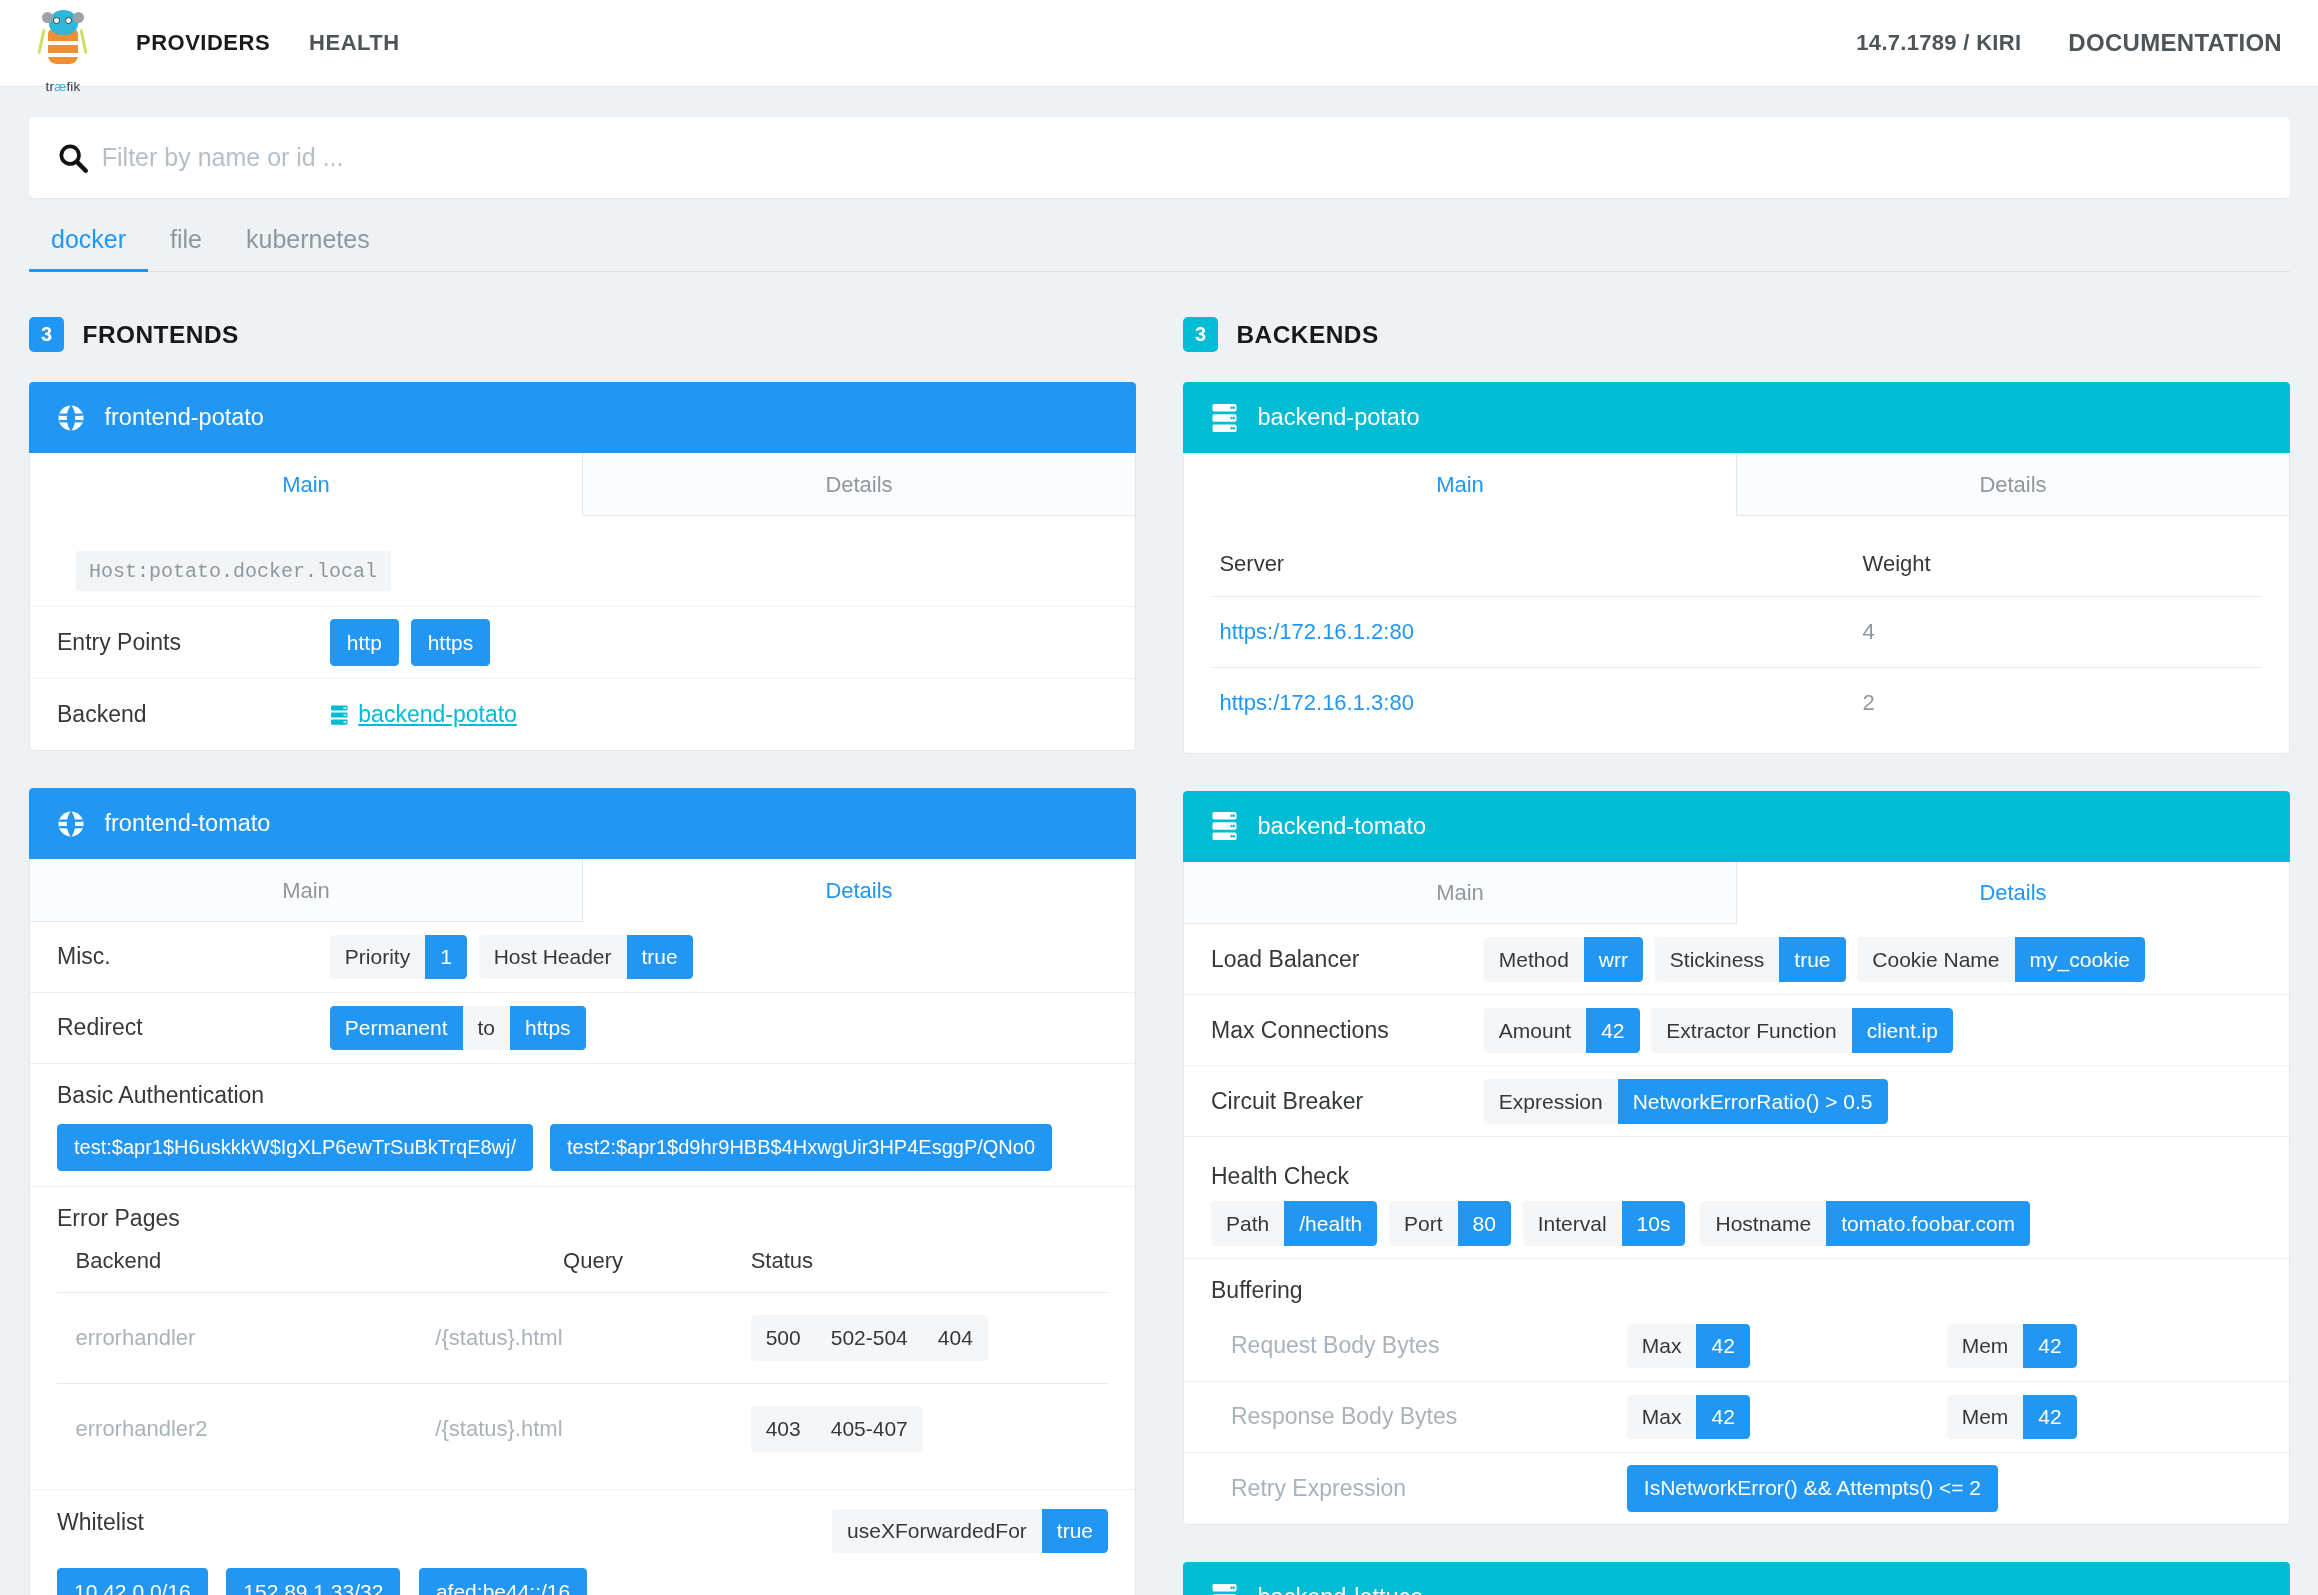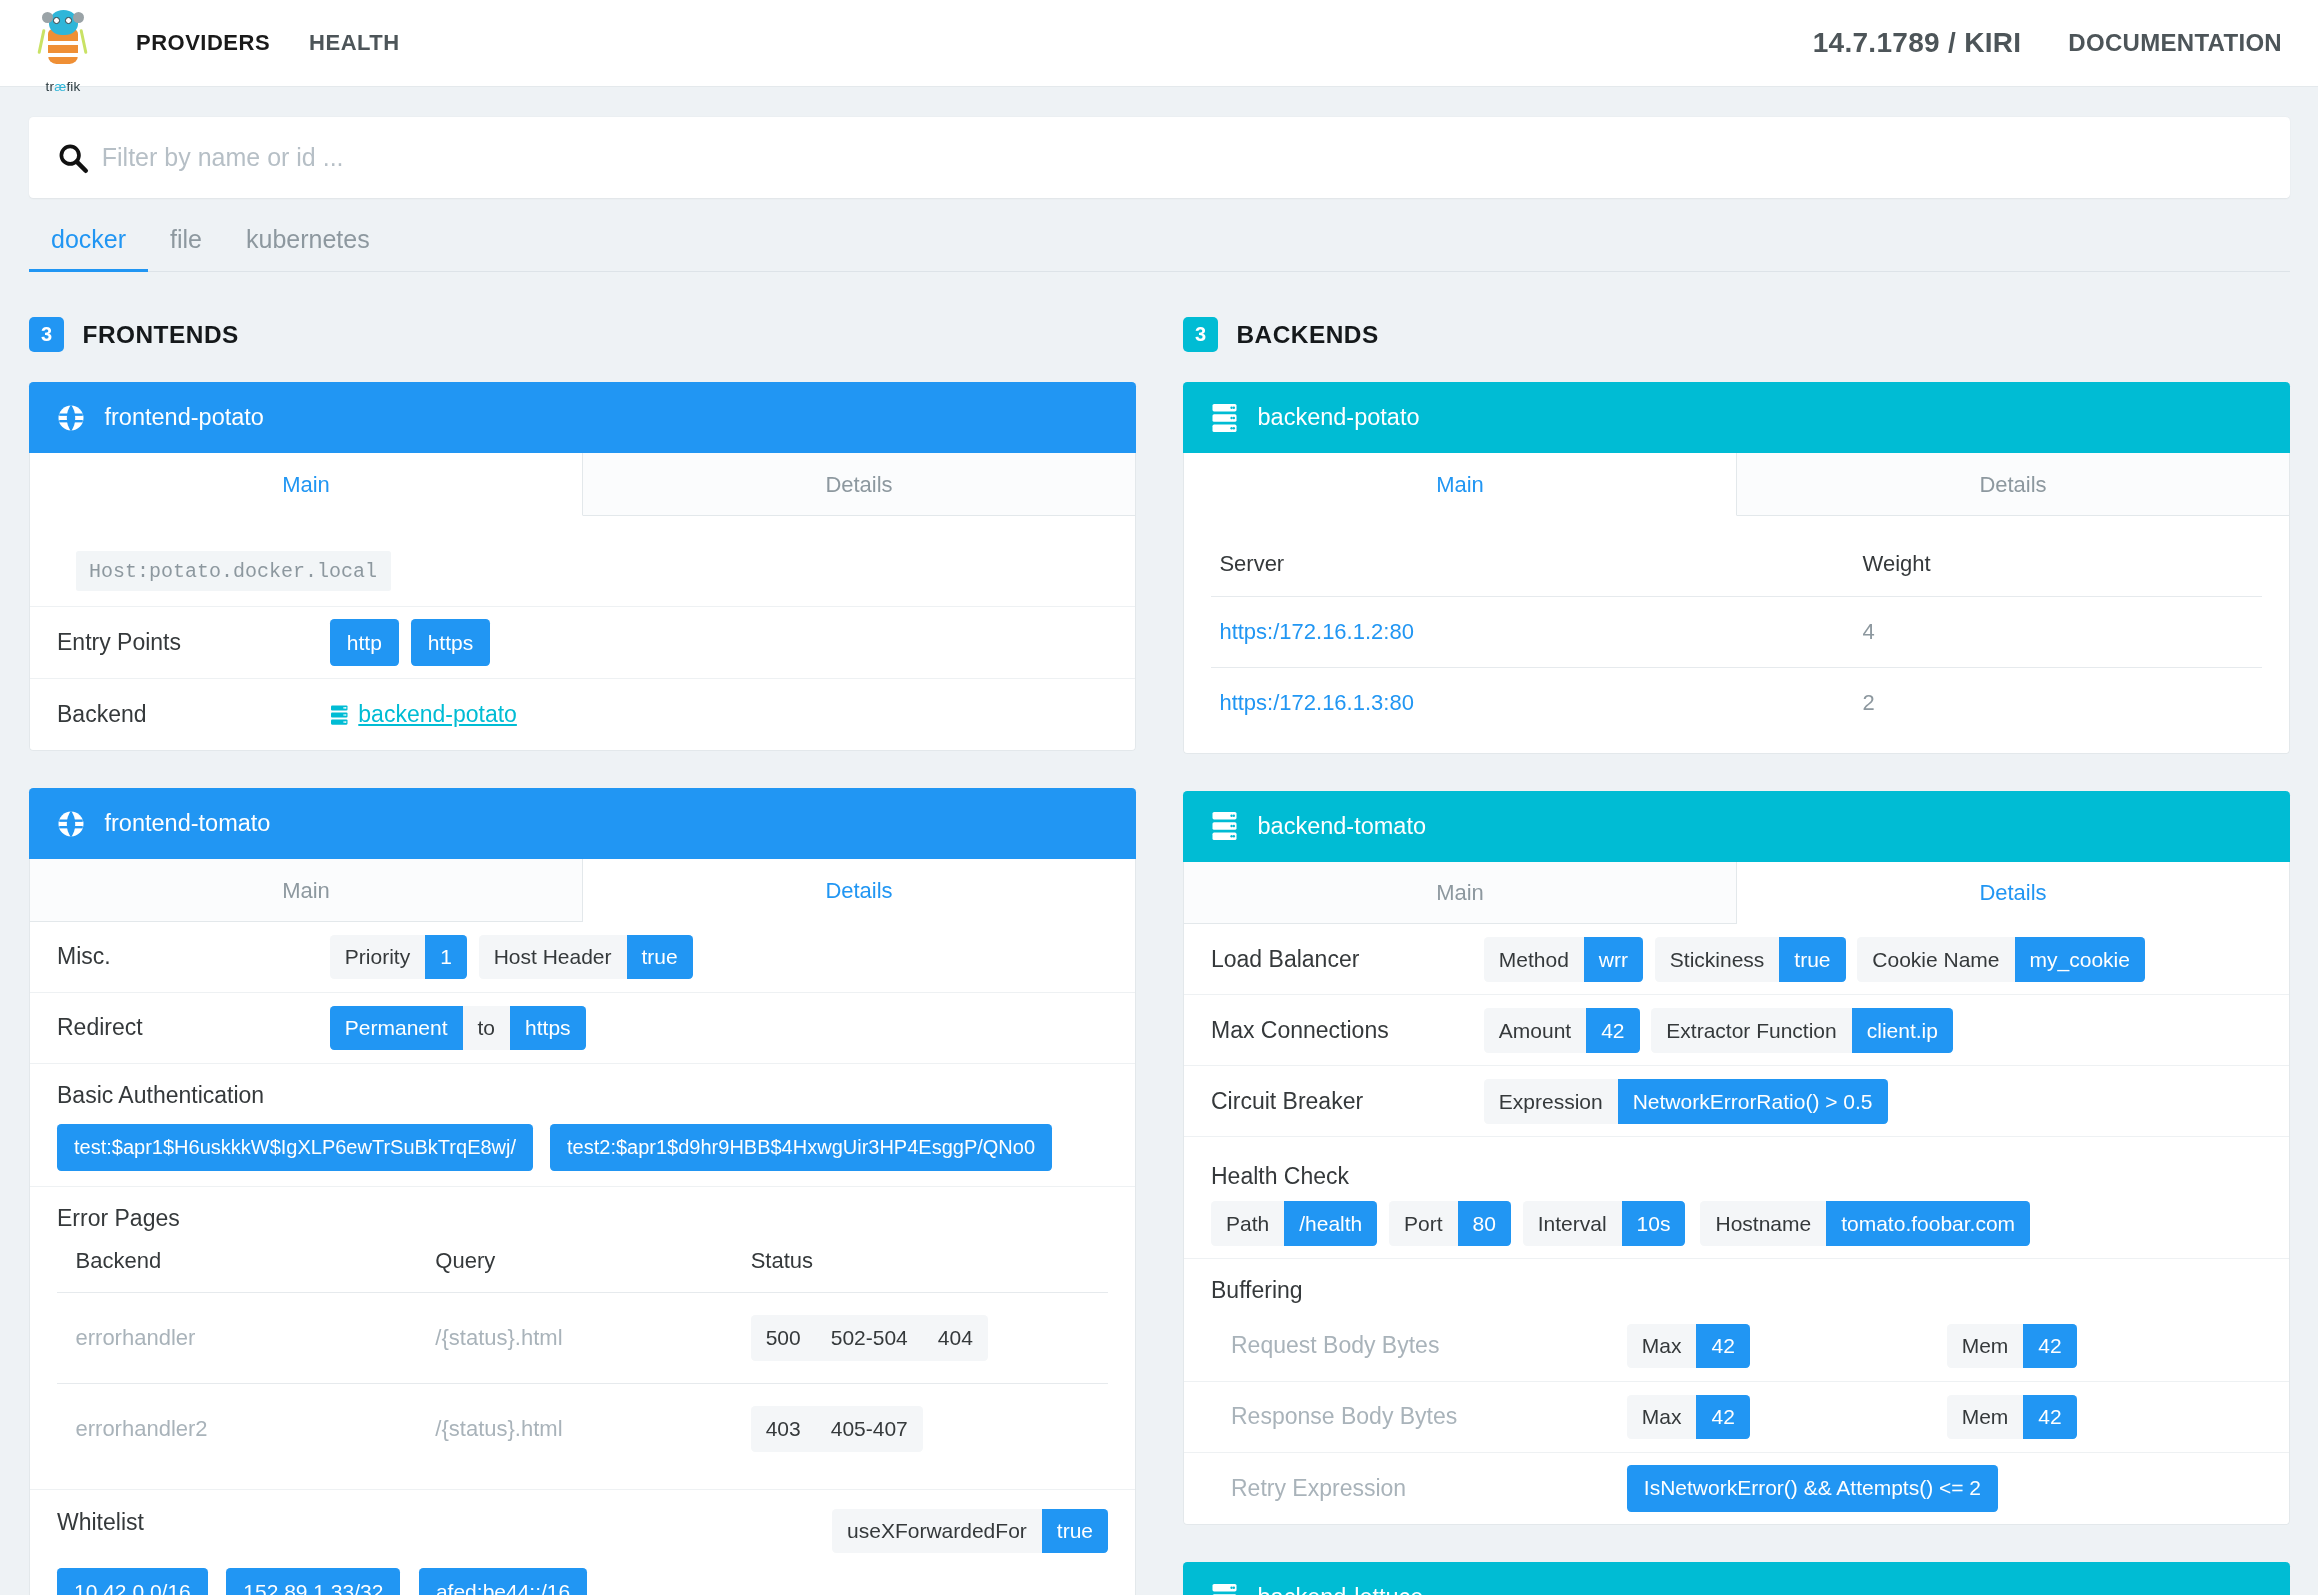--- a/index.html
+++ b/index.html
@@ -44,21 +44,21 @@
   }
   .brand-word .ae { color: #2fb6d9; }
 
   .nav-links { display: flex; align-items: center; margin-left: 47px; gap: 39px; }
   .nav-link {
     font-size: 22px; font-weight: bold; letter-spacing: 0.5px;
     color: #4d5559; text-decoration: none; cursor: pointer;
   }
   .nav-link.active { color: #1a1a1a; }
   .nav-right { margin-left: auto; display: flex; align-items: center; gap: 47px; }
-  .nav-version { font-size: 28px; font-weight: bold; color: #4d5559; letter-spacing: 0.3px; }
+  .nav-version { font-size: 22px; font-weight: bold; color: #4d5559; letter-spacing: 0.3px; }
   .nav-doc { font-size: 24px; font-weight: bold; color: #4d5559; letter-spacing: 0.3px; cursor:pointer; text-decoration:none;}
 
   
   .page { padding: 0 29px; }
   .search-wrap {
     margin-top: 30px;
     background: #ffffff;
     border-radius: 4.2px;
     height: 81px;
     display: flex;
@@ -322,21 +322,21 @@
               <span class="auth-chip">test2:$apr1$d9hr9HBB$4HxwgUir3HP4EsggP/QNo0</span>
             </div>
           </div>
 
           <div class="block">
             <div class="block-title">Error Pages</div>
             <table class="grid">
               <thead>
                 <tr>
                   <th style="width:36%; padding-left:18.5px;">Backend</th>
-                  <th style="width:30%;">Query</th>
+                  <th style="width:30%;text-align:center;">Query</th>
                   <th>Status</th>
                 </tr>
               </thead>
               <tbody>
                 <tr>
                   <td style="padding-left:18.5px;">errorhandler</td>
                   <td>/{status}.html</td>
                   <td>
                     <span class="status-group">
                       <span>500</span>

